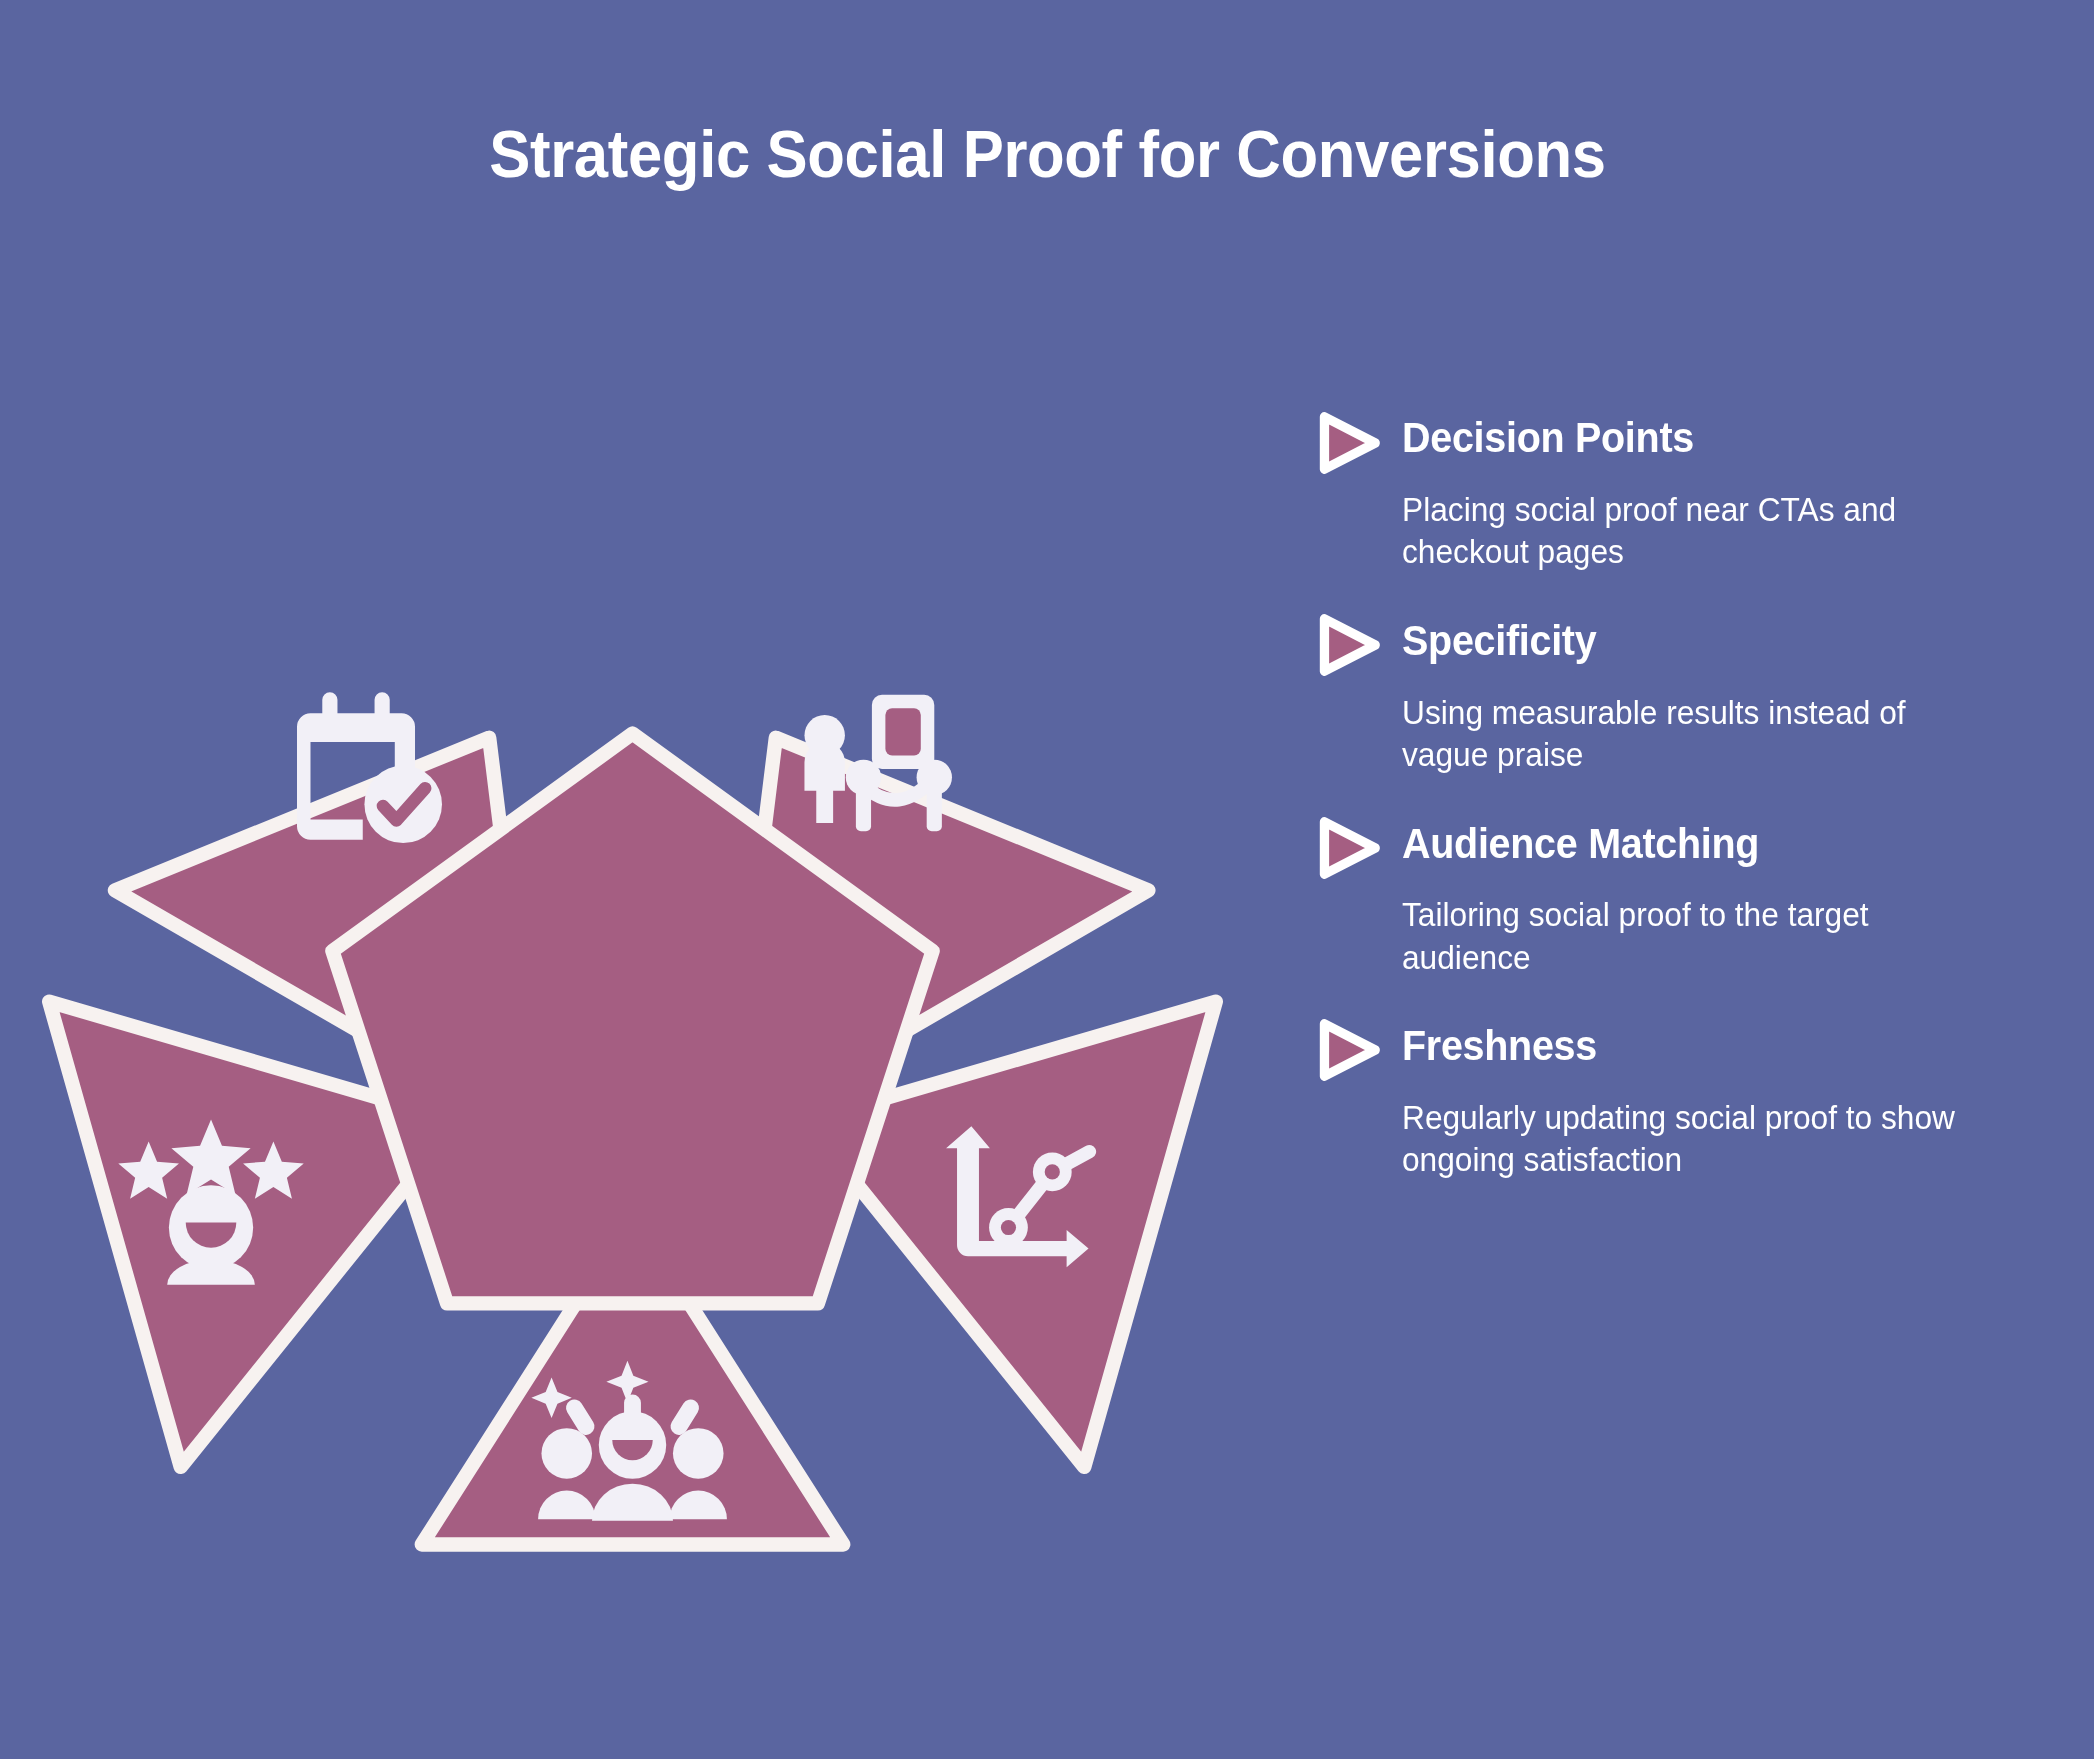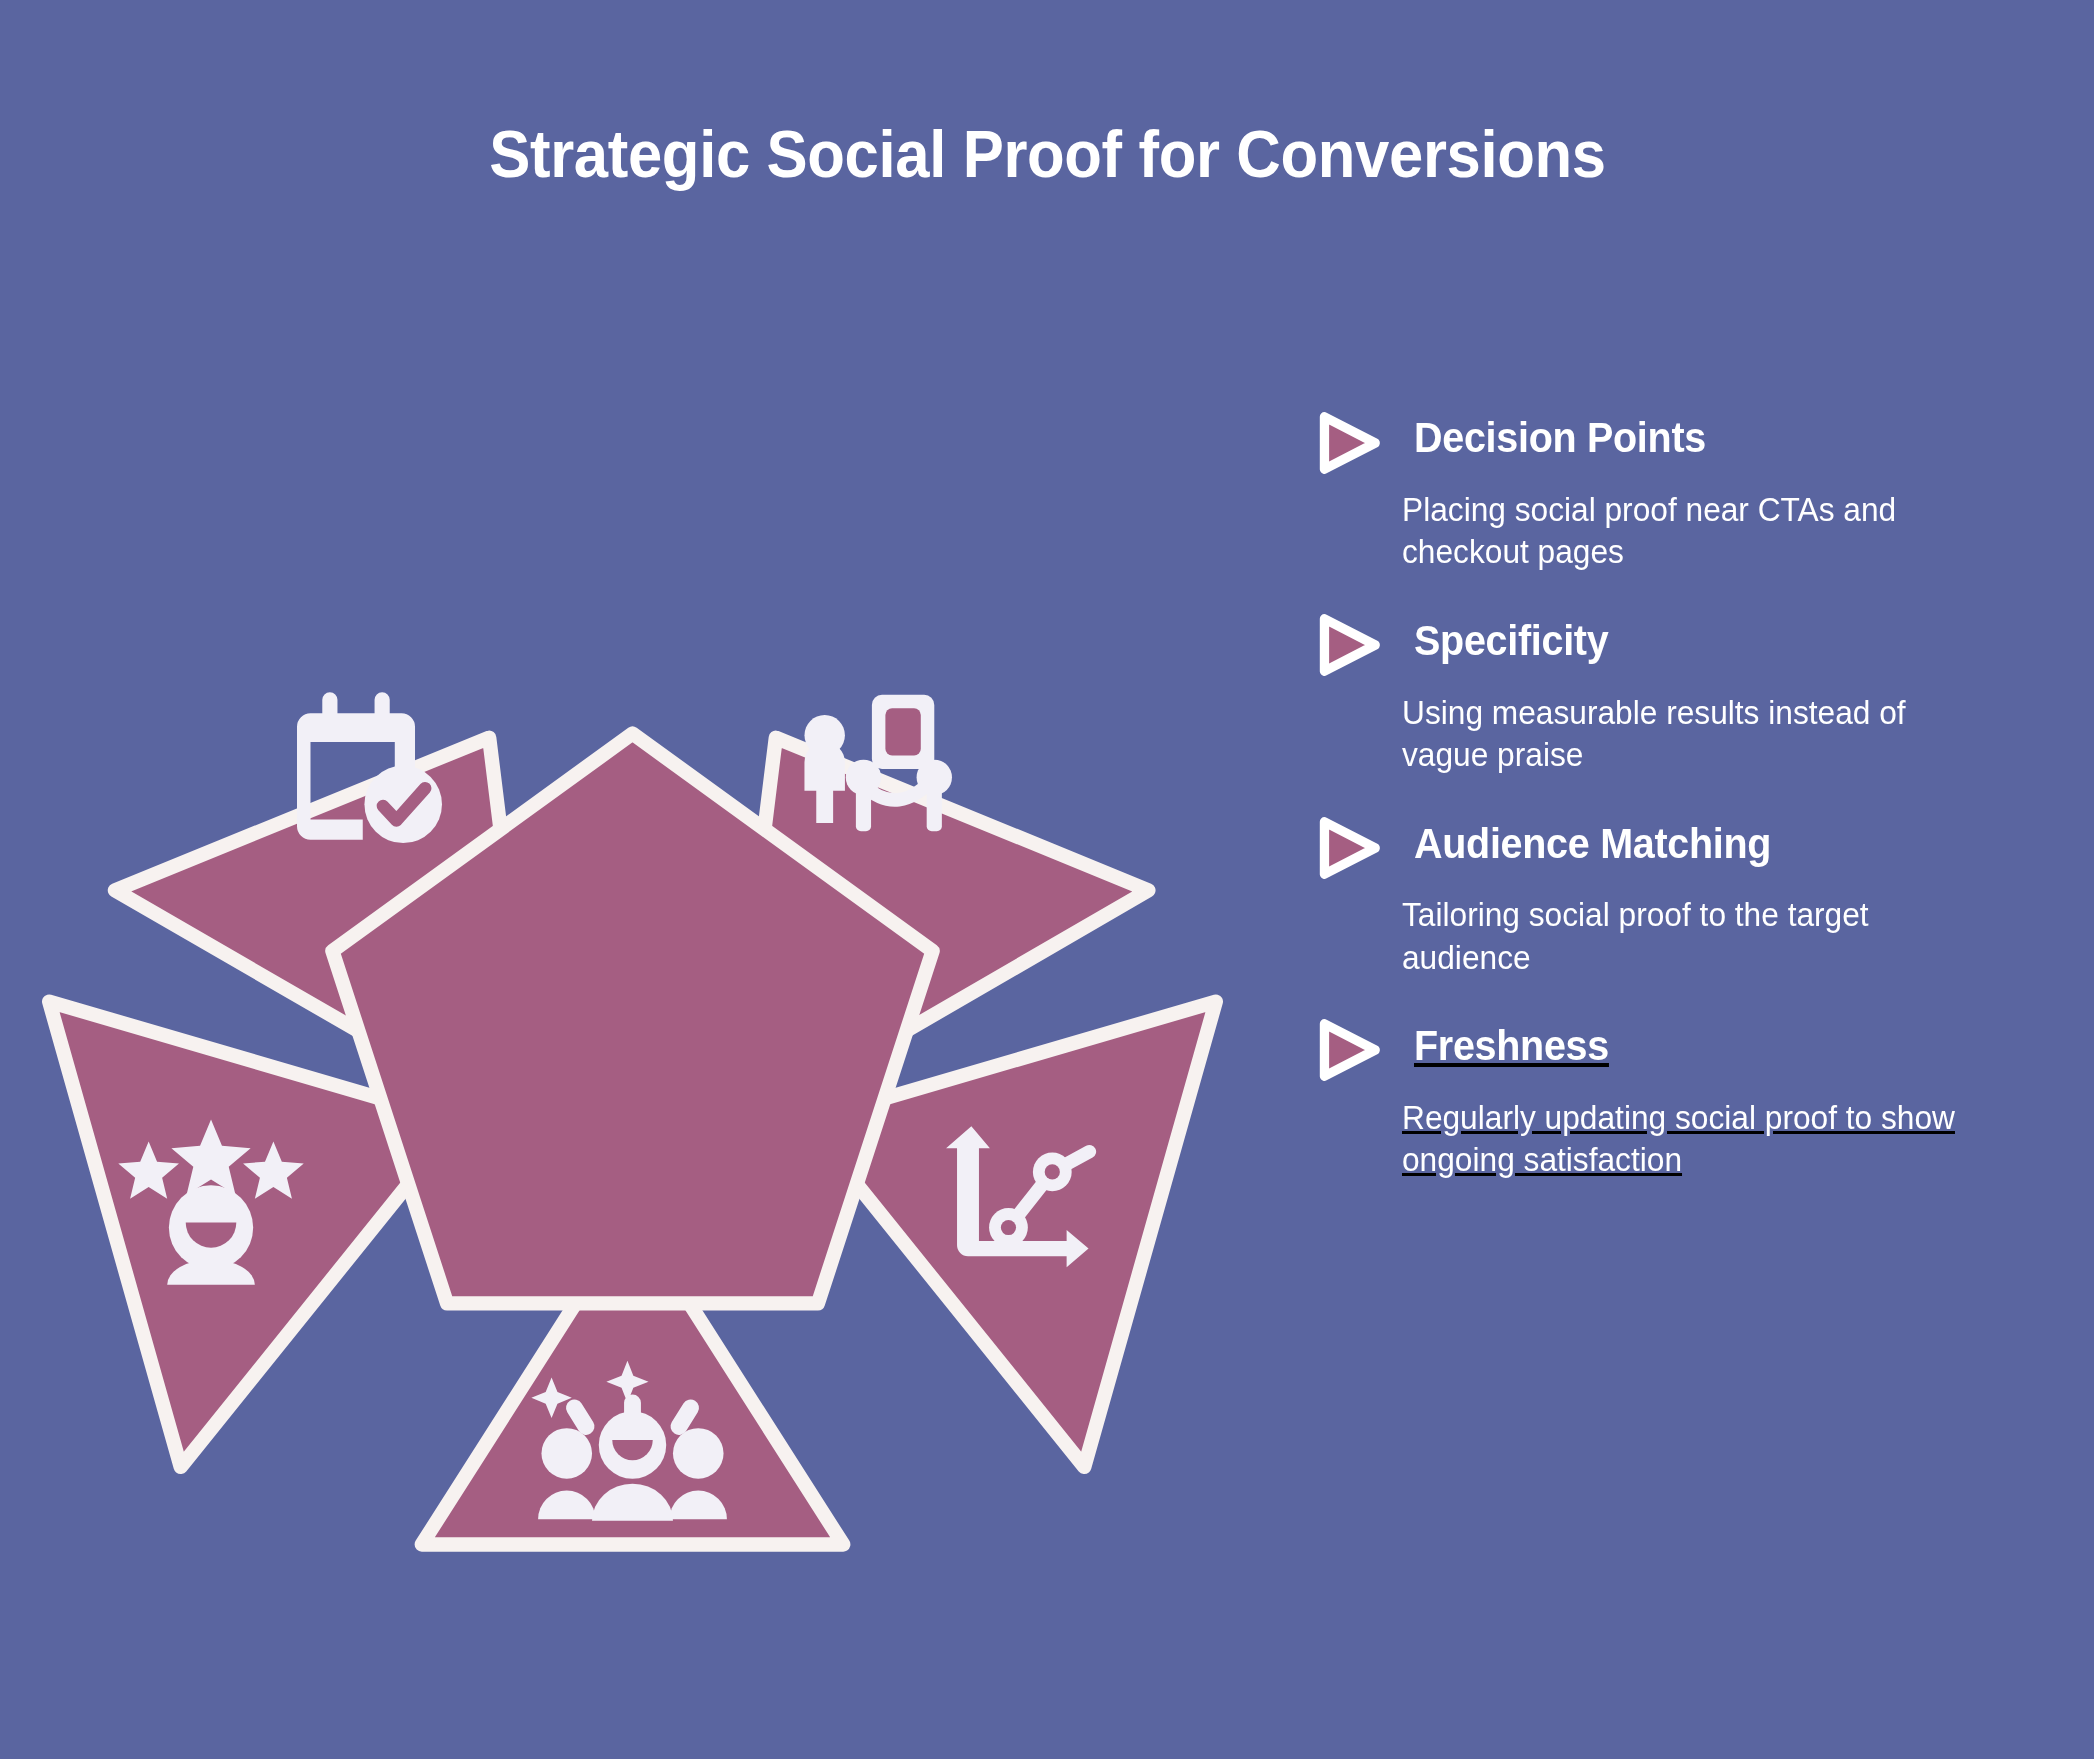--- a/index.html
+++ b/index.html
@@ -33,26 +33,26 @@
   }
   #diagram-svg { display:block; width:100%; height:100%; }
 
   
   #points-list {
     position:absolute;
     left:1316px; top:413px;
     width:692px;
   }
   .point-item { position:relative; margin-bottom:42px; }
-  .point-item:last-child { margin-bottom:3px;text-decoration:underline; }
+  .point-item:last-child { margin-bottom:3px; }
 
   .point-head {
     display:flex;
     align-items:flex-start;
-    gap:32px;
+    gap:20px;
     margin-bottom:13.5px;
   }
   .bullet-arrow { flex:0 0 auto; width:66px; height:66px; margin-top:-3.4px; }
   .bullet-arrow svg { display:block; width:66px; height:66px; }
 
   .point-title {
     color:#ffffff;
     font-size:42px;
     font-weight:bold;
     line-height:1.06;

